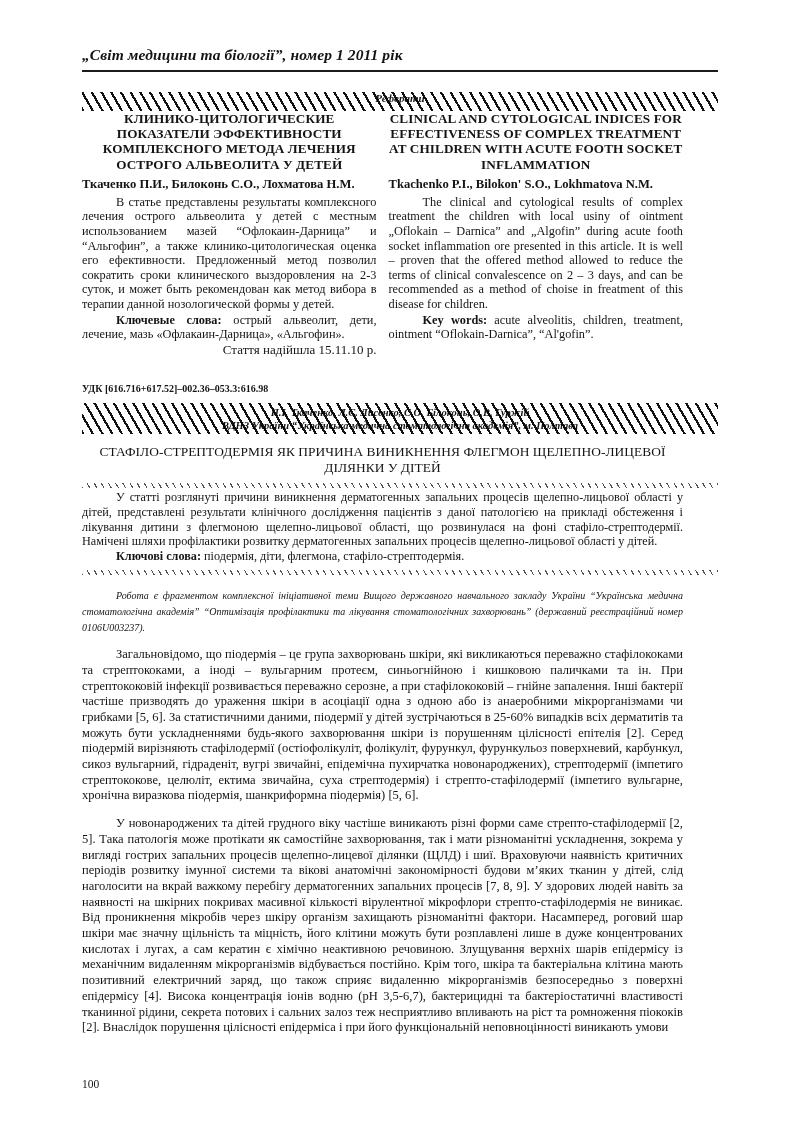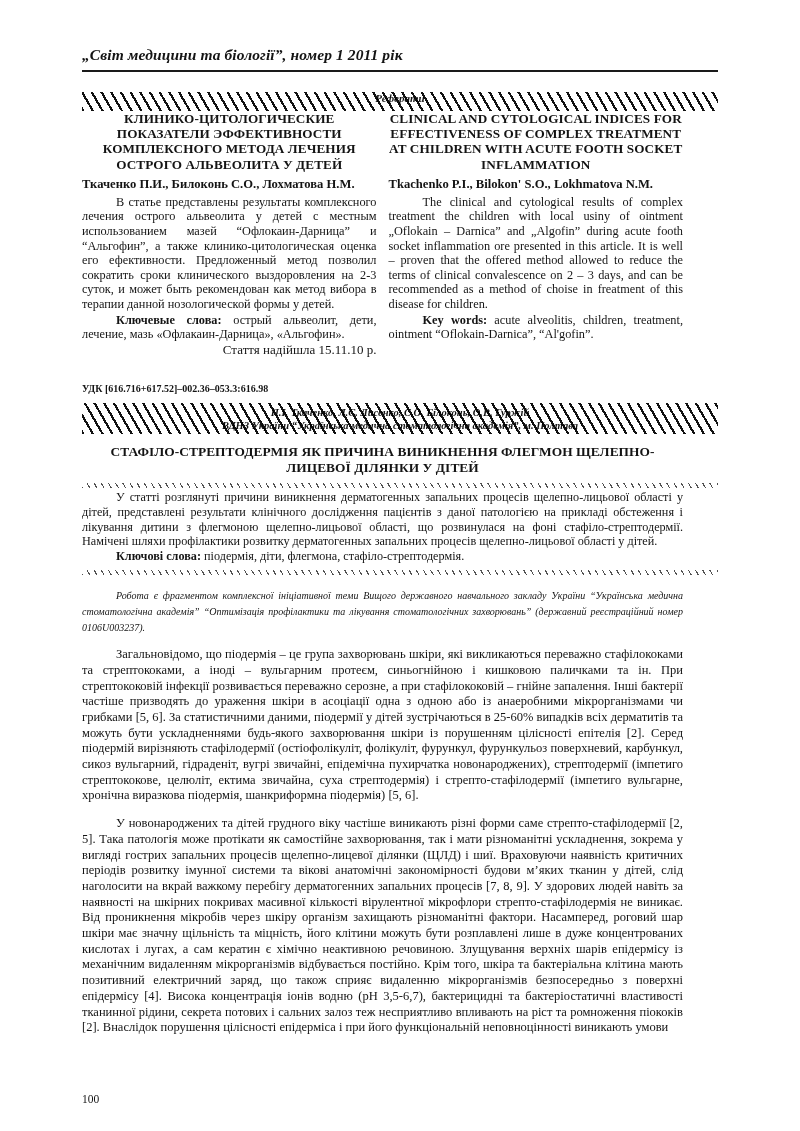--- a/index.html
+++ b/index.html
@@ -113,21 +113,21 @@
   
   .udc {
     font-weight: bold;
     font-size: 10px;
     margin-top: 26px;
   }
 
   
   .main-title {
     text-align: center;
-    font-weight: bold;
+    font-weight: normal;
     font-size: 13.4px;
     line-height: 16px;
     margin-top: 10px;
     letter-spacing: 0.05px;
   }
 
   .dotrule {
     width: 636px;
     height: 5px;
     margin: 7px 0 0 0;
@@ -166,21 +166,21 @@
     text-align: justify;
     font-size: 12.5px;
     line-height: 15.7px;
     margin-top: 12px;
     text-indent: 34px;
   }
 
   .pagenum {
     position: absolute;
     left: 82px;
-    bottom: 26px;
+    bottom: 41px;
     font-size: 11.5px;
   }
 </style>
 </head>
 <body>
 
 <div class="page">
 
   <div class="runhead">„Світ медицини та біології”, номер 1 2011 рік</div>
   <hr class="rule">

